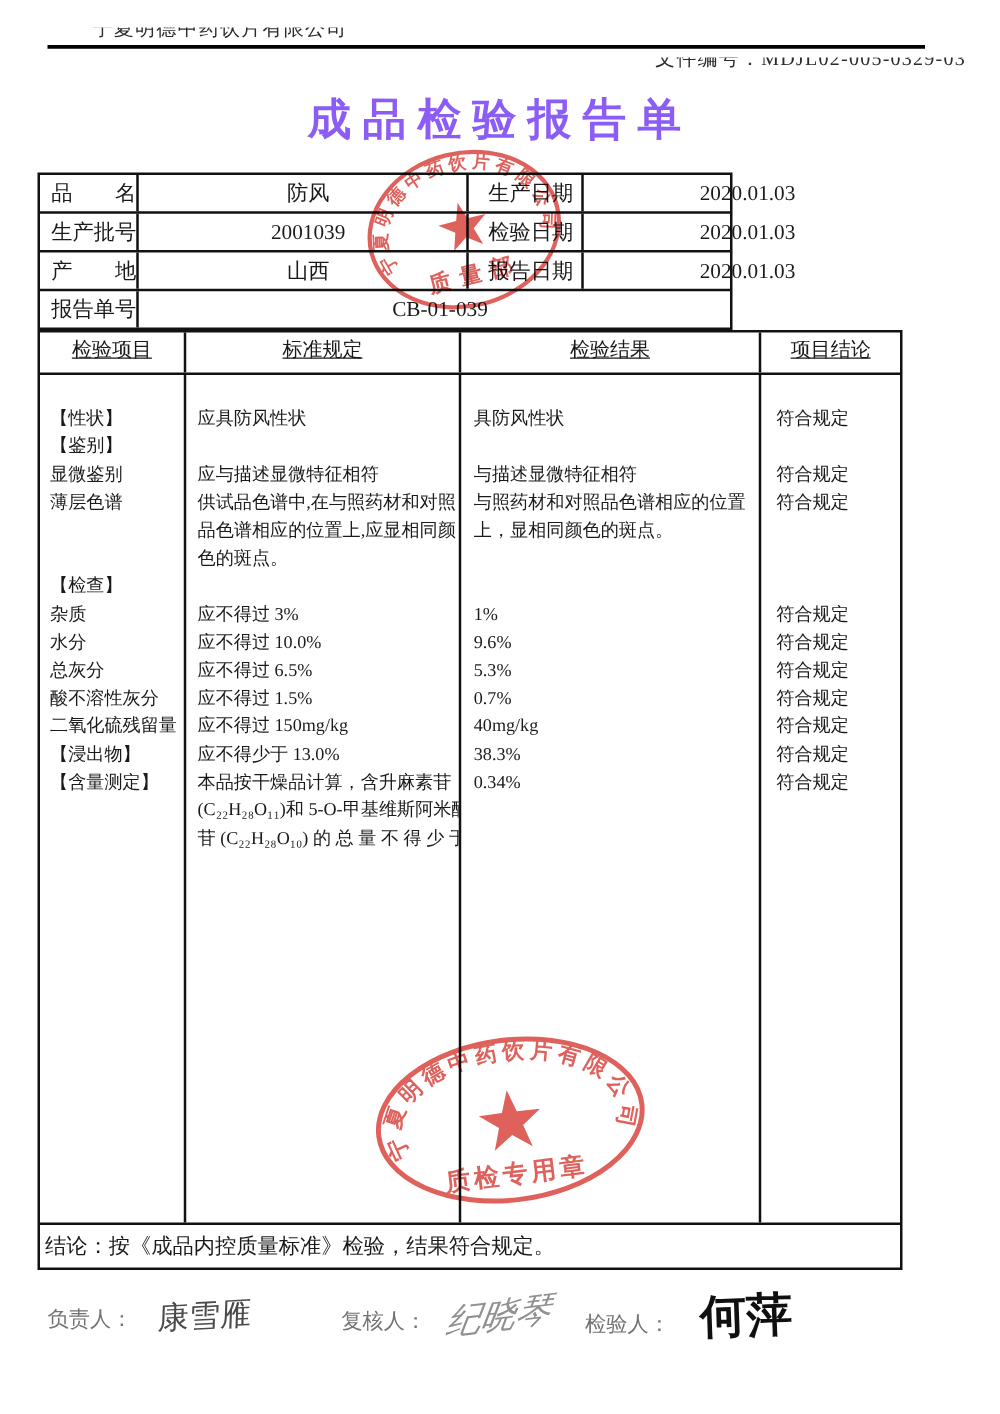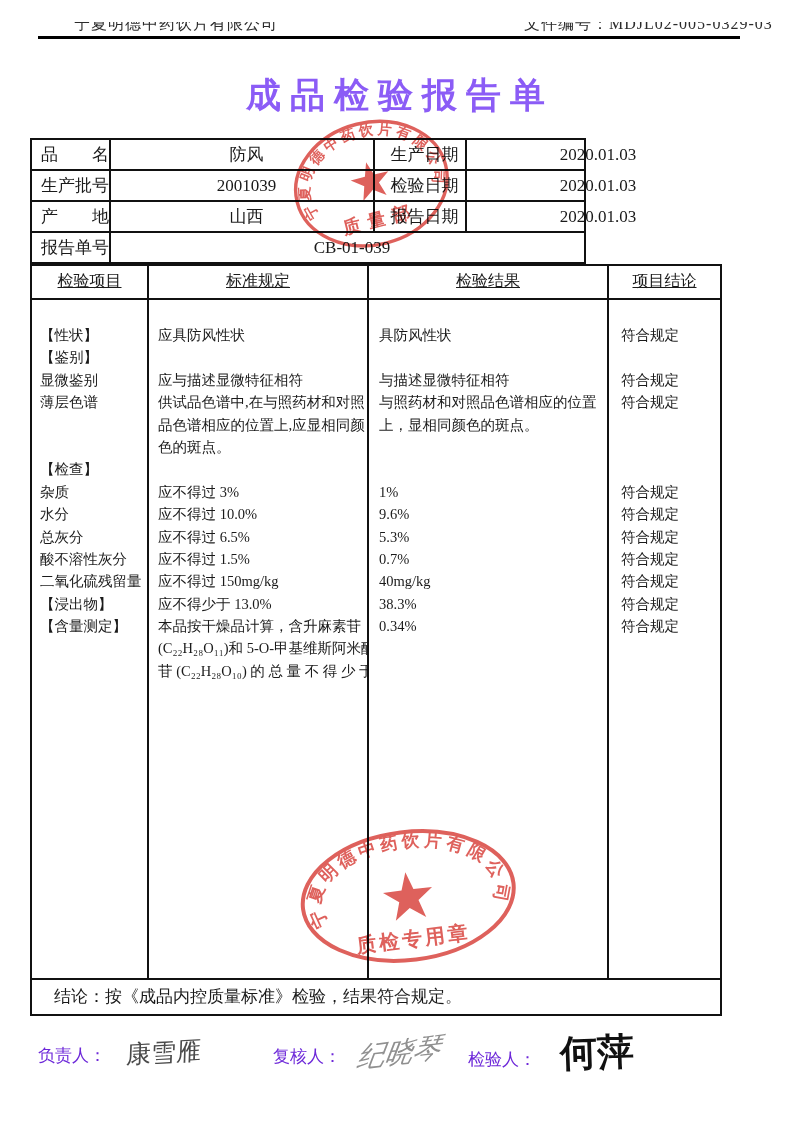--- a/index.html
+++ b/index.html
@@ -4,21 +4,21 @@
 <style>
   html,body{margin:0;padding:0;background:#ffffff;}
   .page{
     position:relative;width:800px;height:1131px;background:#fff;overflow:hidden;
     font-family:"Liberation Serif","DejaVu Serif",serif;color:#1a1a1a;
   }
   
   .hdr-clip{position:absolute;top:22px;height:13px;overflow:hidden;}
   .hdr-clip .inner{display:block;margin-top:-9px;font-size:16px;line-height:22px;color:#2b2b2b;letter-spacing:1px;white-space:nowrap;}
   .hdr-left{left:74px;}
-  .hdr-right{left:524px;}
+  .hdr-right{left:524px;margin-top:24px;}
   .hdr-rule{position:absolute;top:36px;left:38px;width:702px;height:0;border-top:3px solid #000;}
   
   .title{position:absolute;top:72px;left:0;width:100%;text-align:center;
          font-size:35px;font-weight:bold;letter-spacing:9px;color:#8b5cf6;}
   
   .info-table{position:absolute;top:138px;left:30px;width:556px;border:2px solid #111;box-sizing:border-box;text-align:center;}
   .irow{display:grid;grid-template-columns:77px 264px 92px 255px;}
   .irow.last{grid-template-columns:77px 1fr;}
   .irow + .irow{border-top:2px solid #111;}
   .icell{height:29px;line-height:29px;font-size:17px;padding-left:9px;white-space:nowrap;overflow:hidden;}
@@ -30,25 +30,25 @@
   .mt-hcell + .mt-hcell{border-left:2px solid #111;}
   .mt-hcell span{text-decoration:underline;}
   .mt-body{display:grid;grid-template-columns:115px 220px 240px 113px;height:678px;}
   .mt-col{overflow:hidden;padding-top:24px;box-sizing:border-box;}
   .mt-col + .mt-col{border-left:2px solid #111;}
   .mt-line{height:22.4px;line-height:22.4px;font-size:14.5px;white-space:nowrap;}
   .col-item .mt-line{padding-left:8px;}
   .col-standard .mt-line{padding-left:9px;}
   .col-result .mt-line{padding-left:10px;}
   .col-conclusion .mt-line{padding-left:12px;}
-  .mt-conclusion{border-top:2px solid #111;height:34px;line-height:34px;font-size:17px;padding-left:22px;}
+  .mt-conclusion{border-top:2px solid #111;height:34px;line-height:34px;font-size:17px;padding-left:4px;}
   
   .sig-row{position:absolute;top:1022px;left:30px;width:740px;height:70px;}
   .sig-group{position:absolute;display:flex;align-items:baseline;}
-  .sig-label{font-size:17px;color:#6d28d9;white-space:nowrap;}
+  .sig-label{font-size:17px;color:#737373;white-space:nowrap;}
   .sig{display:inline-block;white-space:nowrap;}
   .sig-owner{font-size:25px;color:#4a4a4a;margin-left:20px;transform:rotate(-3deg) skewX(-5deg);}
   .sig-reviewer{font-size:28px;color:#909090;margin-left:16px;font-style:italic;transform:rotate(-7deg) skewX(-16deg);}
   .sig-inspector{font-size:37px;color:#101010;font-weight:bold;margin-left:24px;transform:rotate(-2deg);}
   
   .stamp{position:absolute;mix-blend-mode:multiply;opacity:0.85;pointer-events:none;}
   .stamp-top{left:286px;top:112px;width:170px;height:140px;transform:rotate(-14deg);}
   .stamp-bottom{left:290px;top:820px;width:236px;height:148px;transform:rotate(-7deg);}
   .stamp text{font-family:"Liberation Serif","DejaVu Serif",serif;font-weight:bold;}
 </style>

